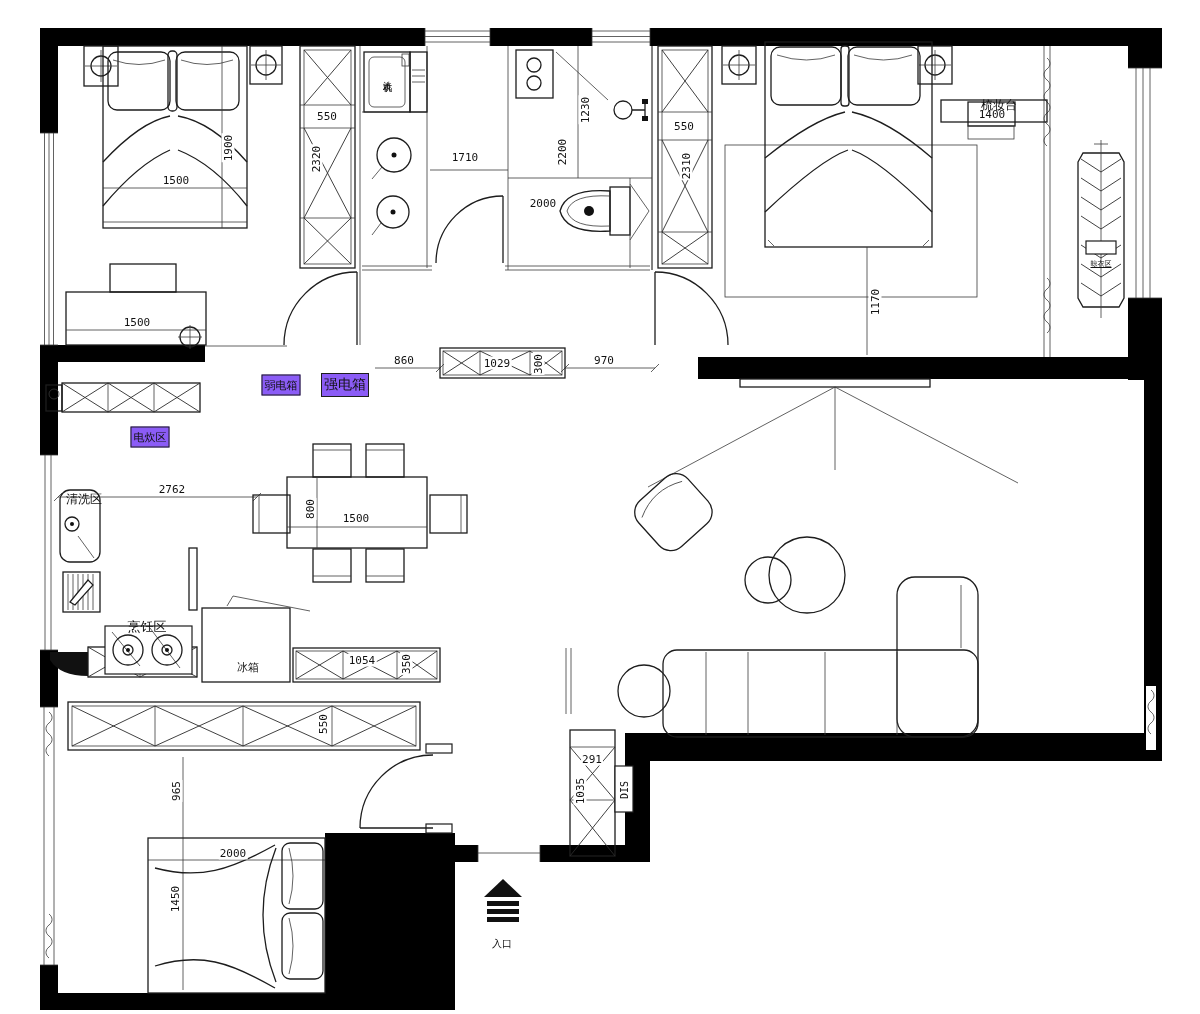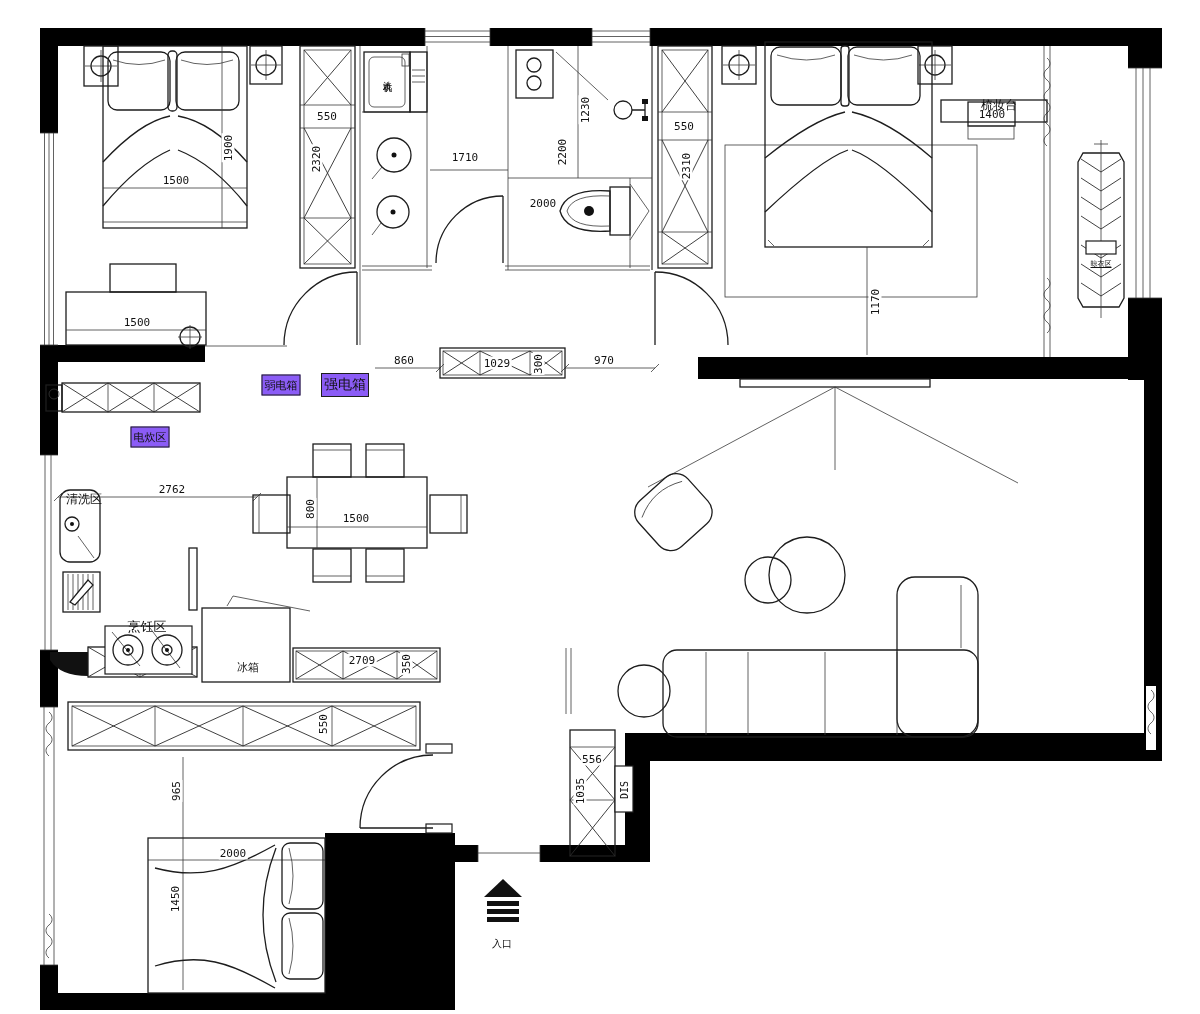--- a/index.html
+++ b/index.html
@@ -371,27 +371,27 @@
   <div class="lbl dim" style="left:992px;top:114px">1400</div>
   <div class="lbl dim rot" style="left:875px;top:302px">1170</div>
   <div class="lbl dim" style="left:137px;top:322px">1500</div>
   <div class="lbl dim" style="left:404px;top:360px">860</div>
   <div class="lbl dim" style="left:497px;top:363px">1029</div>
   <div class="lbl dim rot" style="left:538px;top:364px">300</div>
   <div class="lbl dim" style="left:604px;top:360px">970</div>
   <div class="lbl dim" style="left:172px;top:489px">2762</div>
   <div class="lbl dim rot" style="left:310px;top:509px">800</div>
   <div class="lbl dim" style="left:356px;top:518px">1500</div>
-  <div class="lbl dim" style="left:362px;top:660px">2709</div>
+  <div class="lbl dim" style="left:362px;top:660px">1054</div>
   <div class="lbl dim rot" style="left:406px;top:664px">350</div>
   <div class="lbl dim rot" style="left:323px;top:724px">550</div>
   <div class="lbl dim rot" style="left:176px;top:791px">965</div>
   <div class="lbl dim" style="left:233px;top:853px">2000</div>
   <div class="lbl dim rot" style="left:175px;top:899px">1450</div>
-  <div class="lbl dim" style="left:592px;top:759px">556</div>
+  <div class="lbl dim" style="left:592px;top:759px">291</div>
   <div class="lbl dim rot" style="left:580px;top:791px">1035</div>
 
   <div class="lbl vert" style="left:387px;top:81px">洗衣机.</div>
   <div class="lbl cn" style="left:999px;top:88px">梳妆台</div>
   <div class="lbl cn boxed" style="left:281px;top:368px;font-size:11px">弱电箱</div>
   <div class="lbl cn boxed" style="left:345px;top:368px;font-size:14px">强电箱</div>
   <div class="lbl cn boxed" style="left:150px;top:420px;font-size:11px">电炊区</div>
   <div class="lbl cn" style="left:84px;top:482px;font-size:12px">清洗区</div>
   <div class="lbl cn" style="left:147px;top:610px;font-size:13px">烹饪区</div>
   <div class="lbl cn" style="left:248px;top:650px;font-size:11px">冰箱</div>

